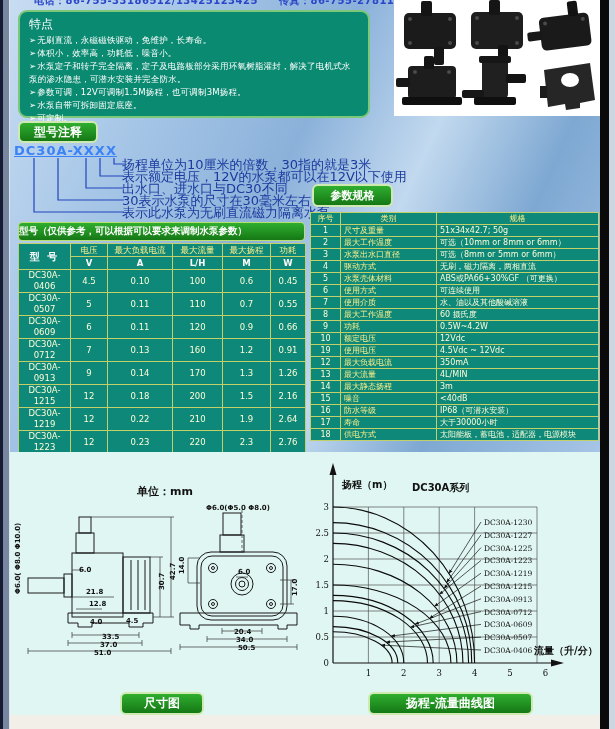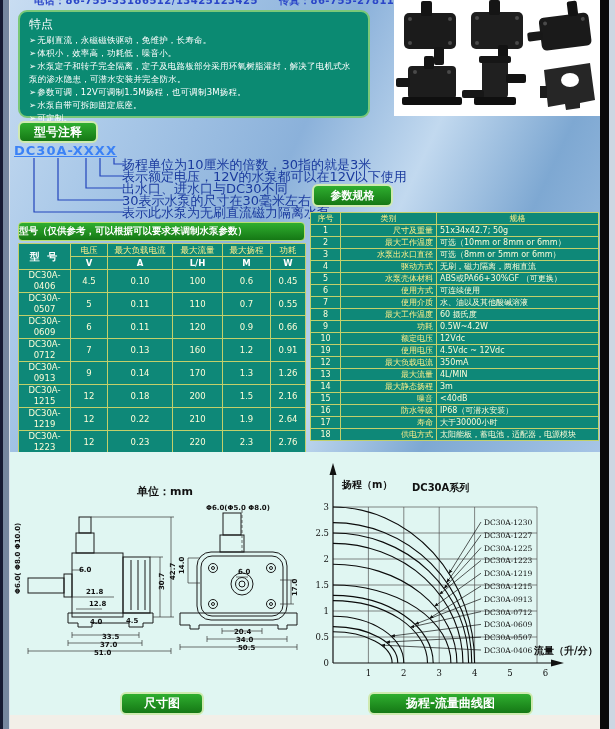--- a/index.html
+++ b/index.html
@@ -47,21 +47,21 @@
   .photos-bg { left:394px; top:0; width:206px; height:116px; background:#fff; }
 
   
   table { border-collapse:collapse; }
   .specs-table { left:310px; top:212px; width:320px; }
   .specs-table table { width:288px; table-layout:fixed; }
   .specs-table td, .specs-table th { border:1px solid #c2d06a; background:#0e8878;
     font-size:8px; line-height:11px; padding:0 3px; font-weight:normal; }
   .specs-table th { color:#ffef8a; text-align:center; }
   .specs-table td.c-no { color:#fdfdd8; text-align:center; }
-  .specs-table td.c-cat { color:#ffef8a; text-align:right; }
+  .specs-table td.c-cat { color:#ffef8a; text-align:left; }
   .specs-table td.c-spec { color:#fdfdd8; text-align:left; }
 
   .models-bar { left:18px; top:222px; width:287px; height:19px; display:flex; align-items:center;
     background:linear-gradient(#2fae2f,#157815); border:1.5px solid #b8e070; border-radius:4px;
     color:#fff; font-weight:bold; font-size:9.5px; }
   .models-table { left:18px; top:243px; width:287px; }
   .models-table table { width:287px; table-layout:fixed; }
   .models-table td, .models-table th { border:1px solid #c2d06a; background:#0e8878;
     font-size:8.5px; line-height:12px; text-align:center; padding:0 1px; }
   .models-table th.group { color:#ffef8a; font-weight:normal;font-family:Liberation Serif, serif; }

